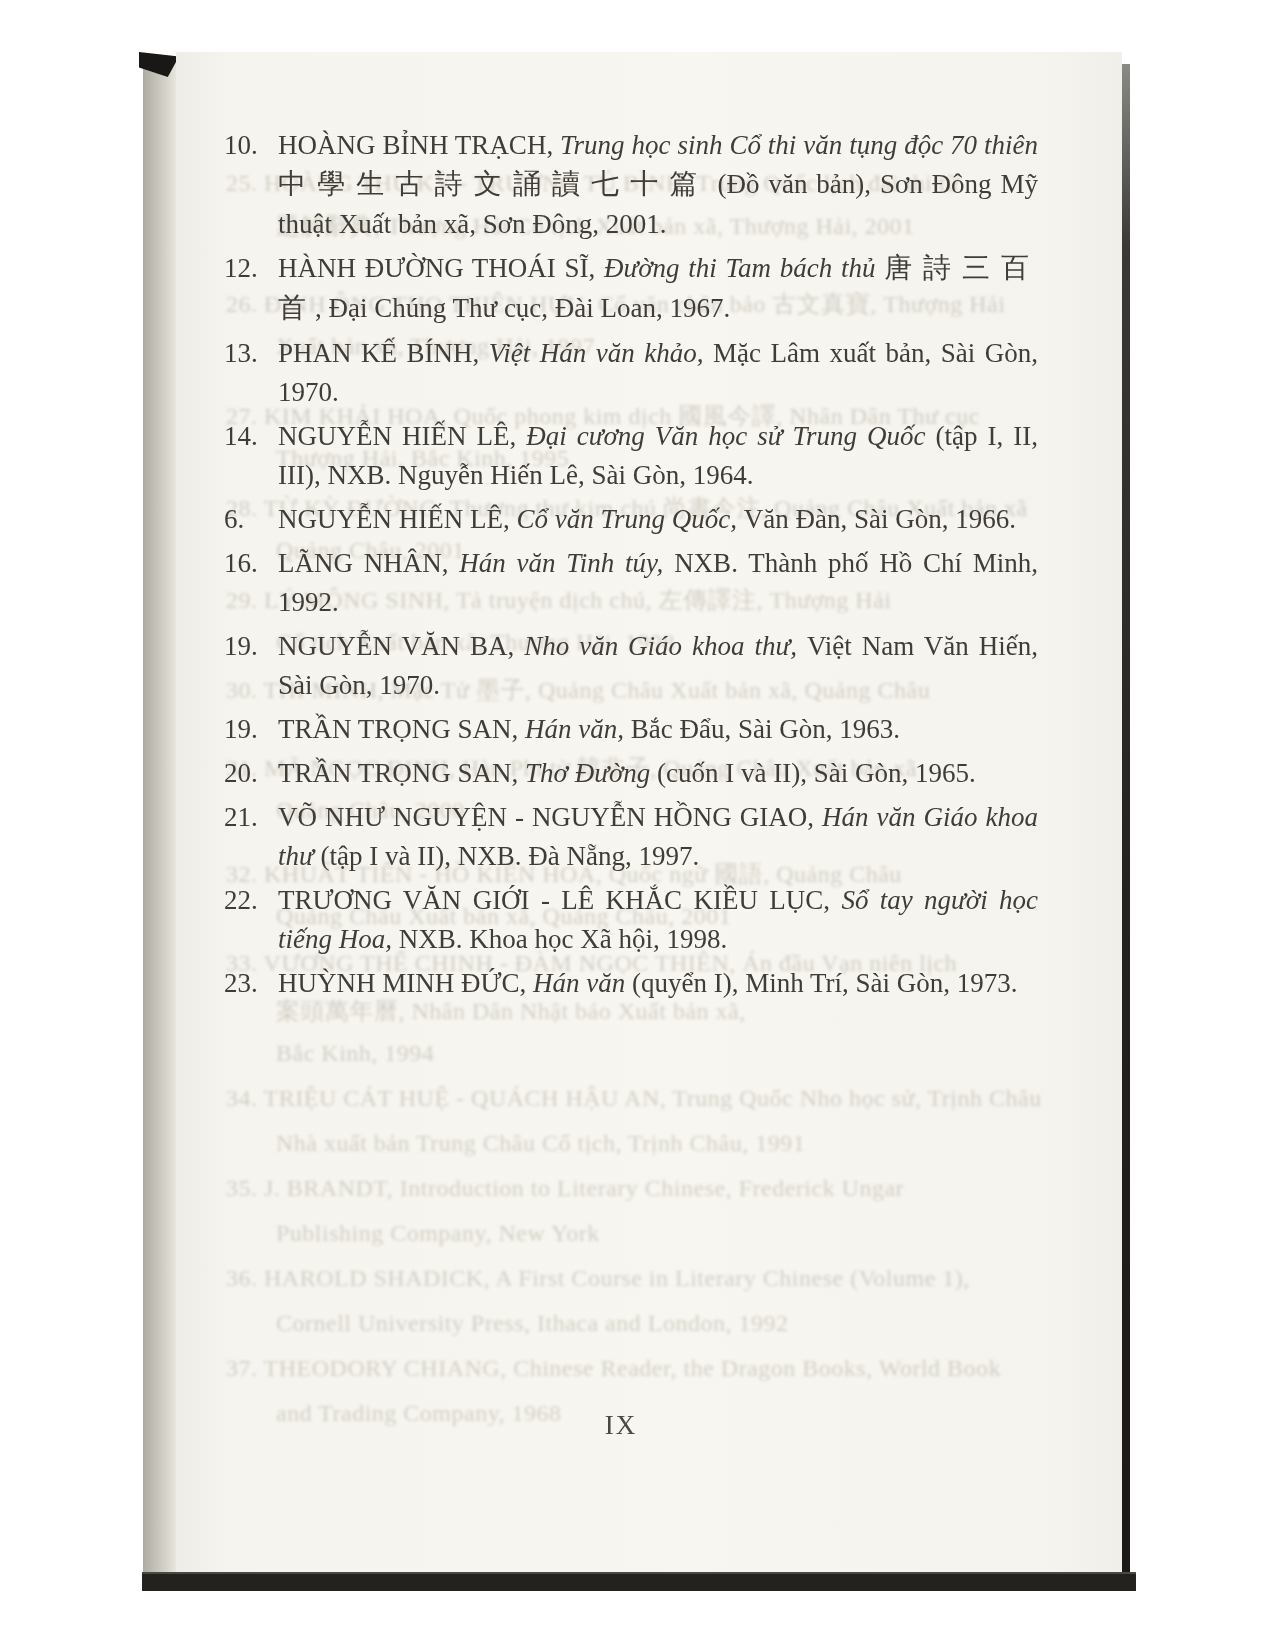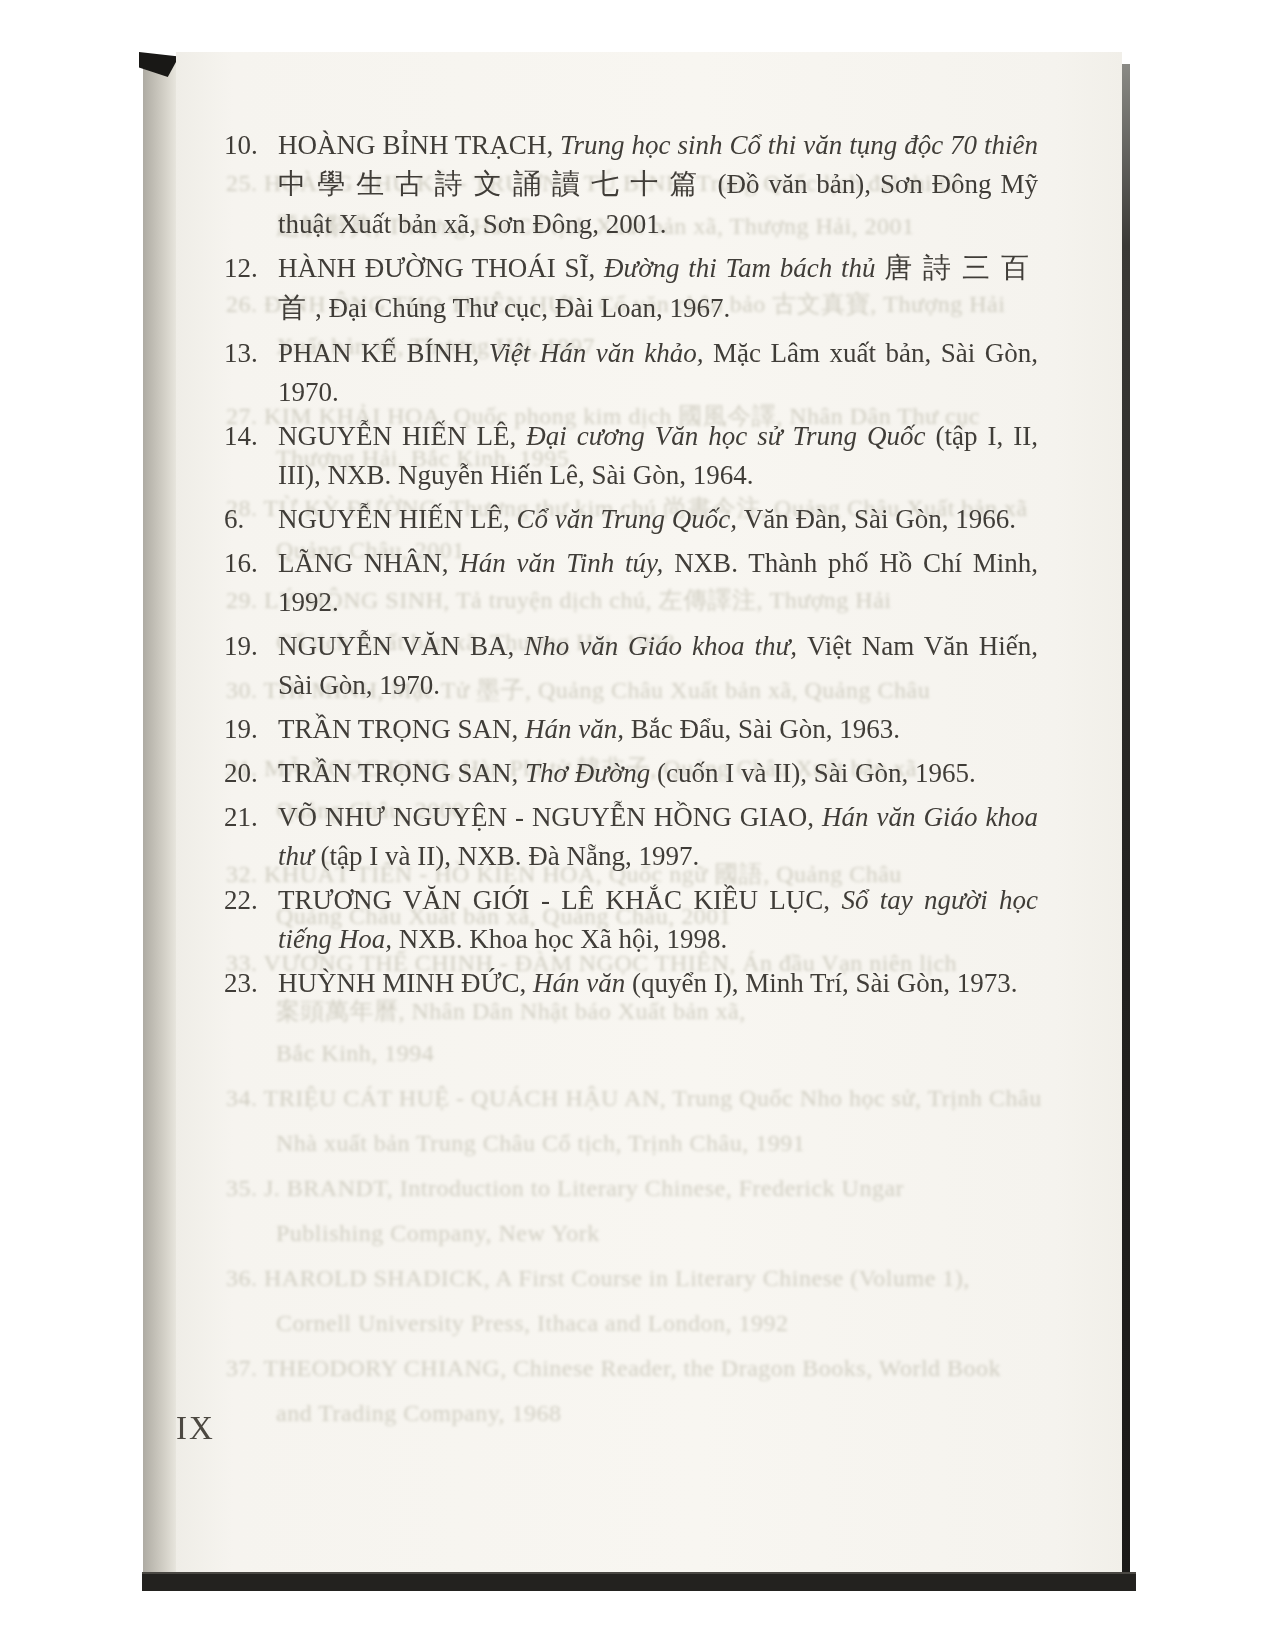--- a/index.html
+++ b/index.html
@@ -69,21 +69,22 @@
     text-align:left;
   }
   .bib .i{font-style:italic;margin-top:44px;}
   .bib .c{
     font-family:Liberation Mono, monospace;
     font-size:28px;
     letter-spacing:9px;
   }
   .pagenum{
     position:absolute;left:0;top:1358px;width:890px;
-    font-size:33px;
+    text-align:center;
+    font-size:27px;
     letter-spacing:2px;
     color:#4c4841;
     z-index:2;
   }
 </style>
 </head>
 <body>
 
 <div class="scan">
   <div class="edge-strip"></div>

